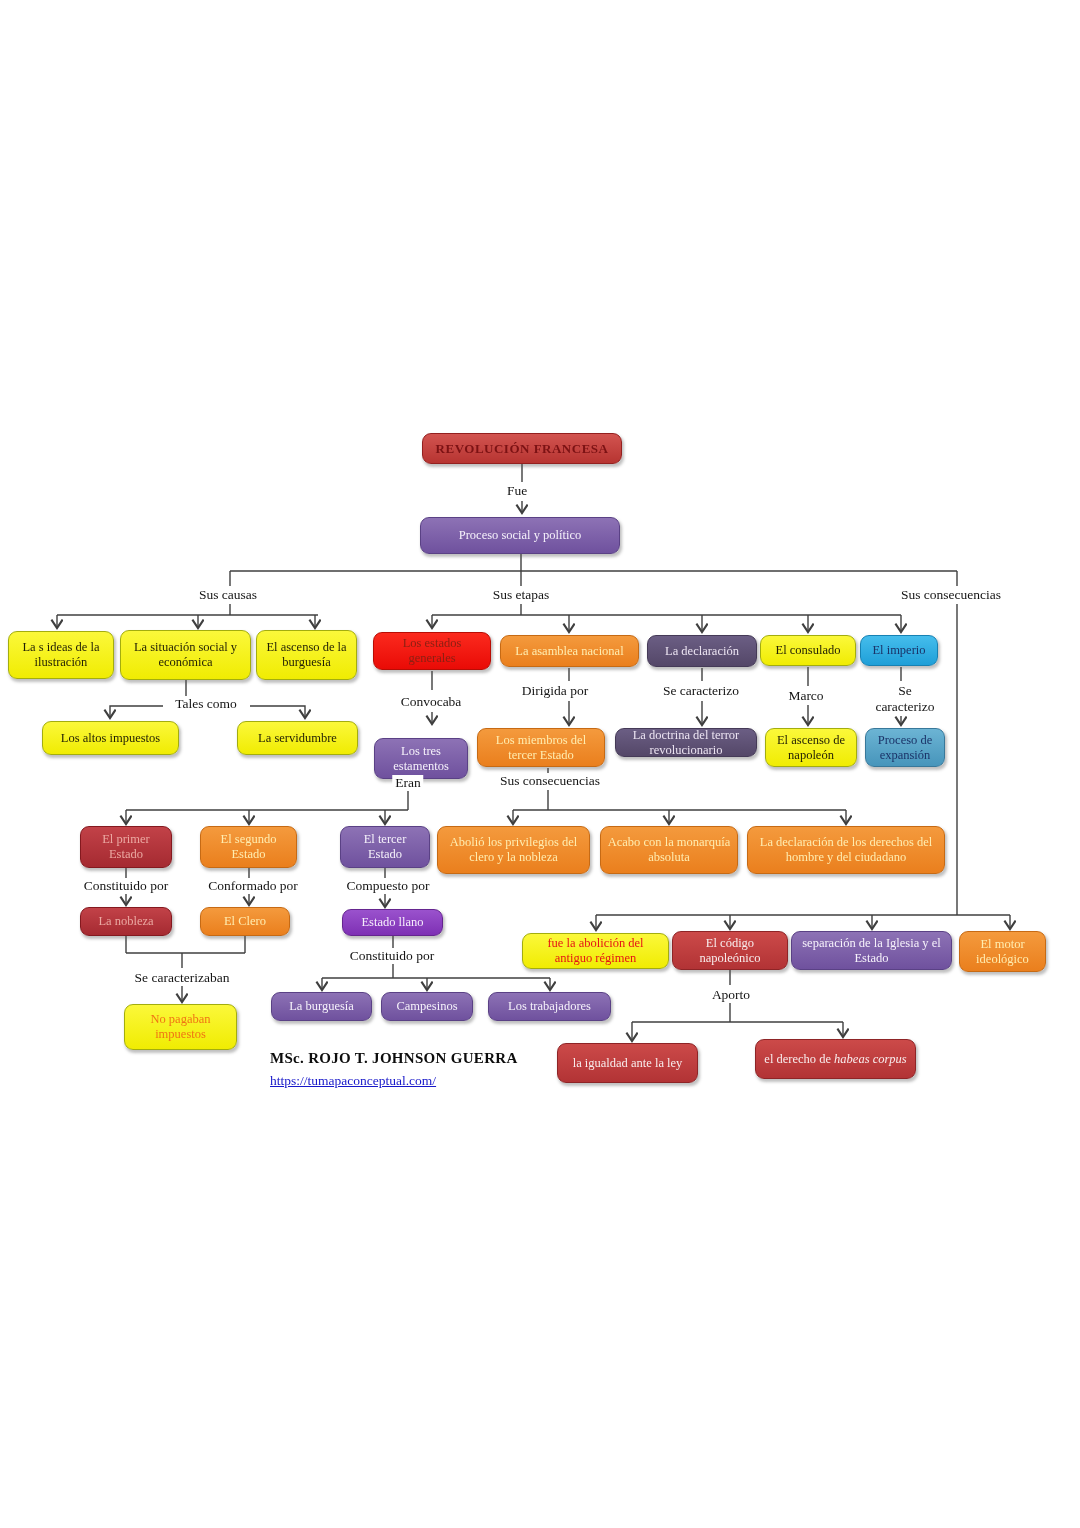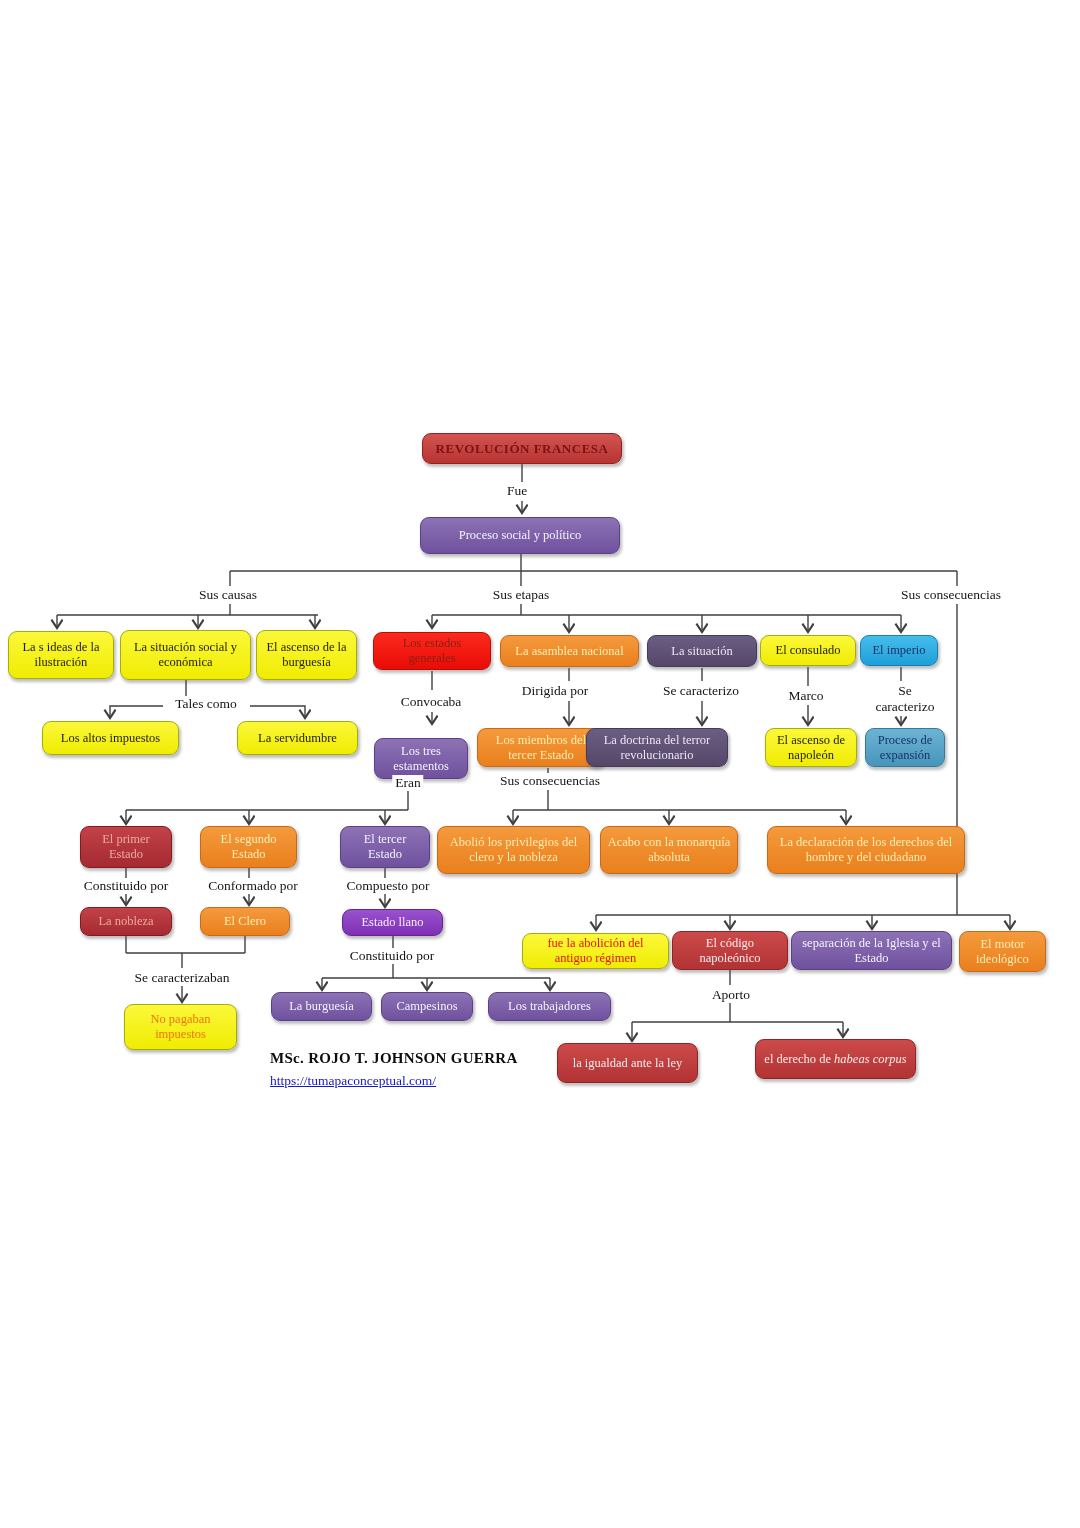--- a/index.html
+++ b/index.html
@@ -151,34 +151,34 @@
   <div id="nodes">
       <div class="node c-redtitle bold" style="left: 422px; top: 433px; width: 200px; height: 31px; font-size: 13px;">REVOLUCIÓN  FRANCESA</div>
       <div class="node c-purple" style="left: 420px; top: 517px; width: 200px; height: 37px;">Proceso social y político</div>
       <div class="node c-yellow" style="left: 8px; top: 631px; width: 106px; height: 48px;">La s ideas de la ilustración</div>
       <div class="node c-yellow" style="left: 120px; top: 630px; width: 131px; height: 50px;">La  situación social y económica</div>
       <div class="node c-yellow" style="left: 256px; top: 630px; width: 101px; height: 50px;">El ascenso de la burguesía</div>
       <div class="node c-yellow" style="left: 42px; top: 721px; width: 137px; height: 34px;">Los  altos impuestos</div>
       <div class="node c-yellow" style="left: 237px; top: 721px; width: 121px; height: 34px;">La servidumbre</div>
       <div class="node c-brightred" style="left: 373px; top: 632px; width: 118px; height: 38px;">Los estados generales</div>
       <div class="node c-orange" style="left: 500px; top: 635px; width: 139px; height: 32px;">La asamblea nacional</div>
-      <div class="node c-darkpurple" style="left: 647px; top: 635px; width: 110px; height: 32px;">La situación</div>
+      <div class="node c-darkpurple" style="left: 647px; top: 635px; width: 110px; height: 32px;">La declaración</div>
       <div class="node c-yellow" style="left: 760px; top: 635px; width: 96px; height: 31px;">El consulado</div>
       <div class="node c-cyan" style="left: 860px; top: 635px; width: 78px; height: 31px;">El imperio</div>
       <div class="node c-purple" style="left: 374px; top: 738px; width: 94px; height: 41px;">Los tres estamentos</div>
       <div class="node c-orange" style="left: 477px; top: 728px; width: 128px; height: 39px;">Los miembros  del tercer Estado</div>
-      <div class="node c-darkpurple" style="left: 586px; top: 728px; width: 142px; height: 39px;">La doctrina del terror revolucionario</div>
+      <div class="node c-darkpurple" style="left: 615px; top: 728px; width: 142px; height: 29px;">La doctrina del terror revolucionario</div>
       <div class="node c-yellow" style="left: 765px; top: 728px; width: 92px; height: 39px;">El  ascenso de napoleón</div>
       <div class="node c-steel" style="left: 865px; top: 728px; width: 80px; height: 39px;">Proceso de expansión</div>
       <div class="node c-darkred" style="left: 80px; top: 826px; width: 92px; height: 42px;">El  primer Estado</div>
       <div class="node c-orange" style="left: 200px; top: 826px; width: 97px; height: 42px;">El  segundo Estado</div>
       <div class="node c-purple" style="left: 340px; top: 826px; width: 90px; height: 42px;">El  tercer Estado</div>
       <div class="node c-orange" style="left: 437px; top: 826px; width: 153px; height: 48px;">Abolió los privilegios del clero y la nobleza</div>
       <div class="node c-orange" style="left: 600px; top: 826px; width: 138px; height: 48px;">Acabo con la monarquía absoluta</div>
-      <div class="node c-orange" style="left: 747px; top: 826px; width: 198px; height: 48px; margin-left: 20px;">La declaración  de los derechos del hombre y del ciudadano</div>
+      <div class="node c-orange" style="left: 747px; top: 826px; width: 198px; height: 48px;">La declaración  de los derechos del hombre y del ciudadano</div>
       <div class="node c-darkred" style="left: 80px; top: 907px; width: 92px; height: 29px;">La nobleza</div>
       <div class="node c-orange" style="left: 200px; top: 907px; width: 90px; height: 29px;">El Clero</div>
       <div class="node c-vividpurple" style="left: 342px; top: 909px; width: 101px; height: 27px;">Estado llano</div>
       <div class="node c-yelloworange" style="left: 124px; top: 1004px; width: 113px; height: 46px;">No pagaban impuestos</div>
       <div class="node c-purple" style="left: 271px; top: 992px; width: 101px; height: 29px;">La burguesía</div>
       <div class="node c-purple" style="left: 381px; top: 992px; width: 92px; height: 29px;">Campesinos</div>
       <div class="node c-purple" style="left: 488px; top: 992px; width: 123px; height: 29px;">Los trabajadores</div>
       <div class="node c-yellowred" style="left: 522px; top: 933px; width: 147px; height: 36px;">fue la abolición  del antiguo régimen</div>
       <div class="node c-red" style="left: 672px; top: 931px; width: 116px; height: 39px;">El  código napoleónico</div>
       <div class="node c-purple" style="left: 791px; top: 931px; width: 161px; height: 39px;">separación de la Iglesia y el Estado</div>

